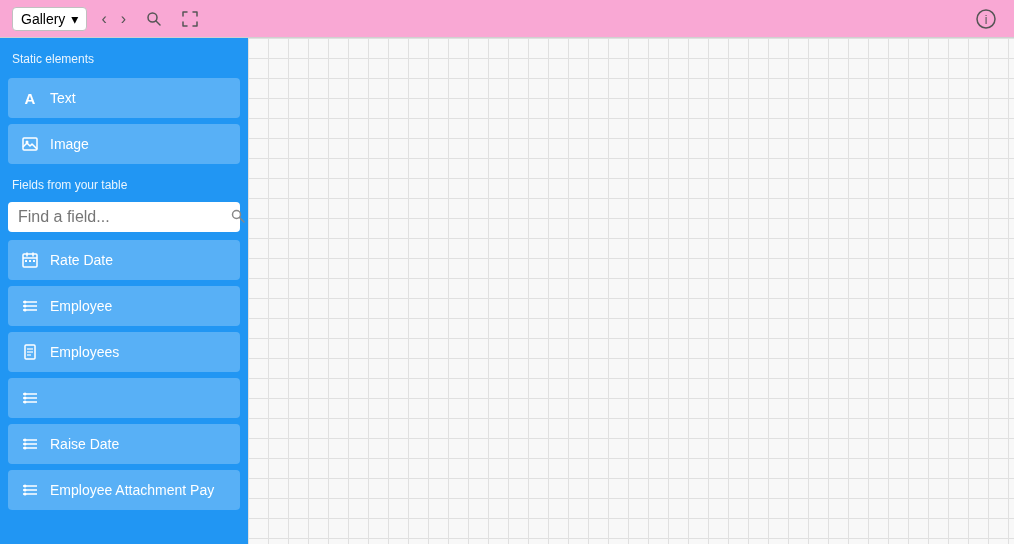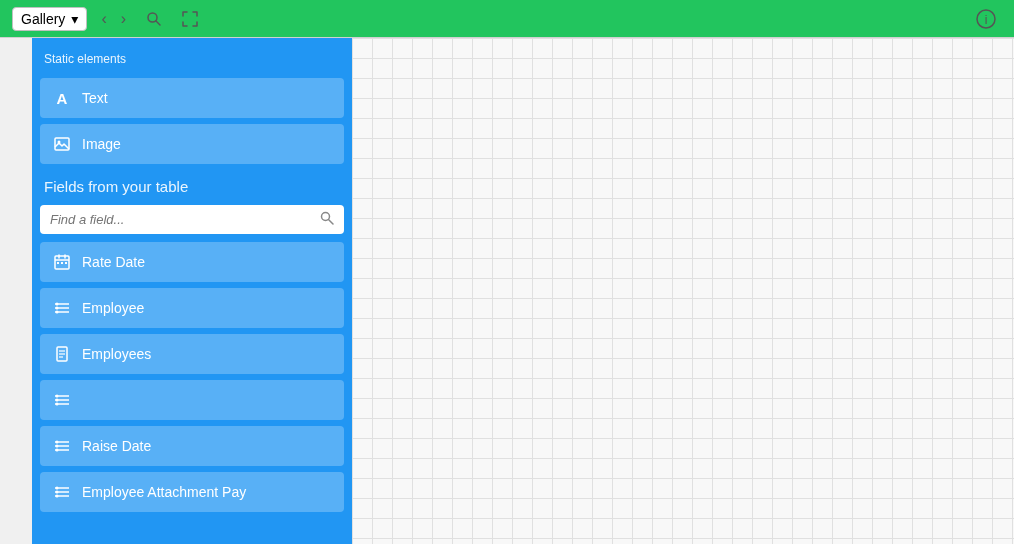--- a/index.html
+++ b/index.html
@@ -10,21 +10,21 @@
       width: 1014px;
       height: 544px;
       overflow: hidden;
       background: #f0f0f0;
     }
 
     
     .toolbar {
       display: flex;
       align-items: center;
-      background: #22c55e;
+      background: #f9a8d4;
       border-bottom: 1px solid #d0d0d0;
       padding: 6px 12px;
       gap: 8px;
       height: 38px;
       flex-shrink: 0;
     }
     .toolbar-dropdown {
       display: flex;
       align-items: center;
       border: 1px solid #c0c0c0;
@@ -66,29 +66,28 @@
 
     
     .main-layout {
       display: flex;
       flex: 1;
       overflow: hidden;
     }
 
     
     .sidebar {
-      width: 320px;
+      width: 248px;
       background: #2196f3;
       display: flex;
       flex-direction: column;
       padding: 12px 8px;
       gap: 6px;
       overflow-y: auto;
       flex-shrink: 0;
-      margin-left: 32px;
     }
     .sidebar-section-label {
       color: rgba(255,255,255,0.9);
       font-size: 12px;
       font-weight: 500;
       padding: 2px 4px 6px 4px;
     }
     .sidebar-item {
       display: flex;
       align-items: center;
@@ -107,41 +106,40 @@
       height: 20px;
       display: flex;
       align-items: center;
       justify-content: center;
       flex-shrink: 0;
       color: white;
     }
 
     .sidebar-fields-label {
       color: rgba(255,255,255,0.9);
-      font-size: 15px;
+      font-size: 12px;
       font-weight: 500;
       padding: 8px 4px 4px 4px;
     }
     .search-container {
       display: flex;
       align-items: center;
       background: white;
       border-radius: 4px;
       padding: 6px 10px;
       gap: 6px;
       margin-bottom: 2px;
     }
     .search-input {
       border: none;
       outline: none;
       flex: 1;
-      font-size: 13px;
+      font-size: 16px;
       color: #555;
       background: transparent;
-      font-style: italic;
     }
     .search-icon-inner {
       color: #888;
       font-size: 14px;
     }
 
     
     .canvas-area {
       flex: 1;
       background: #f8f8f8;

